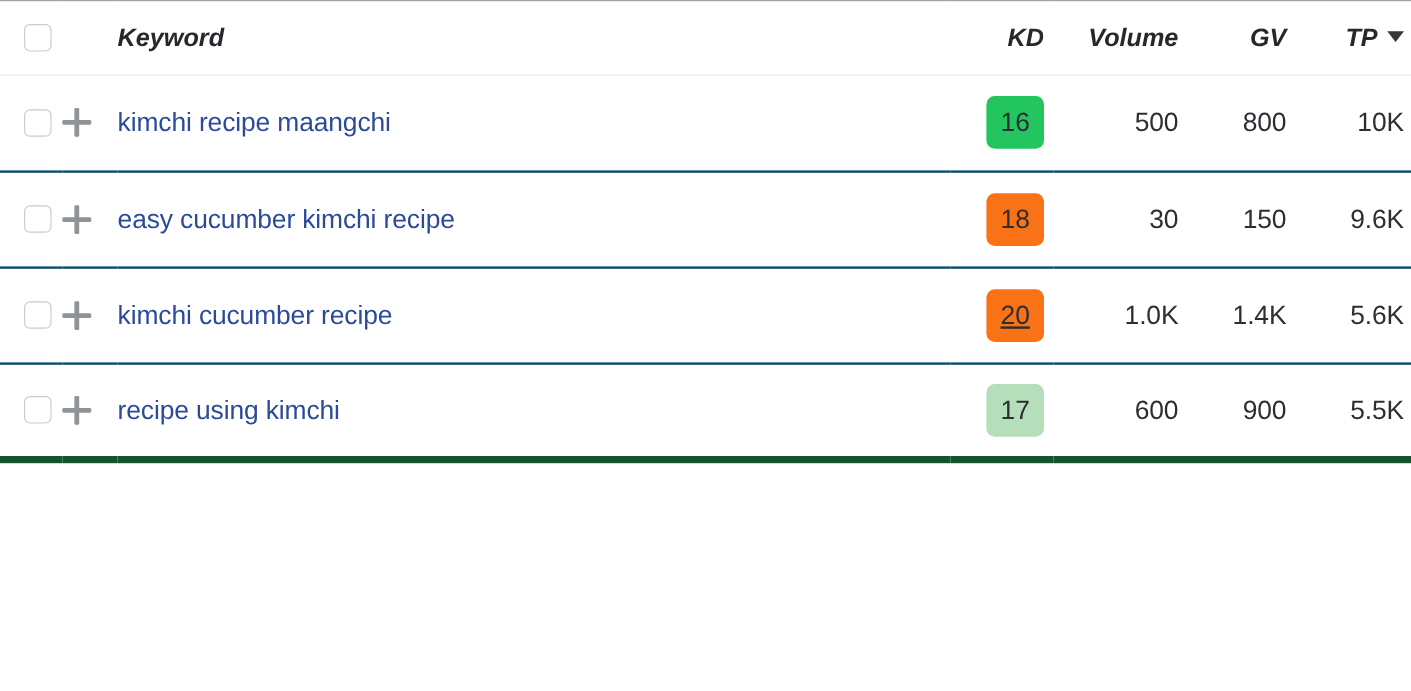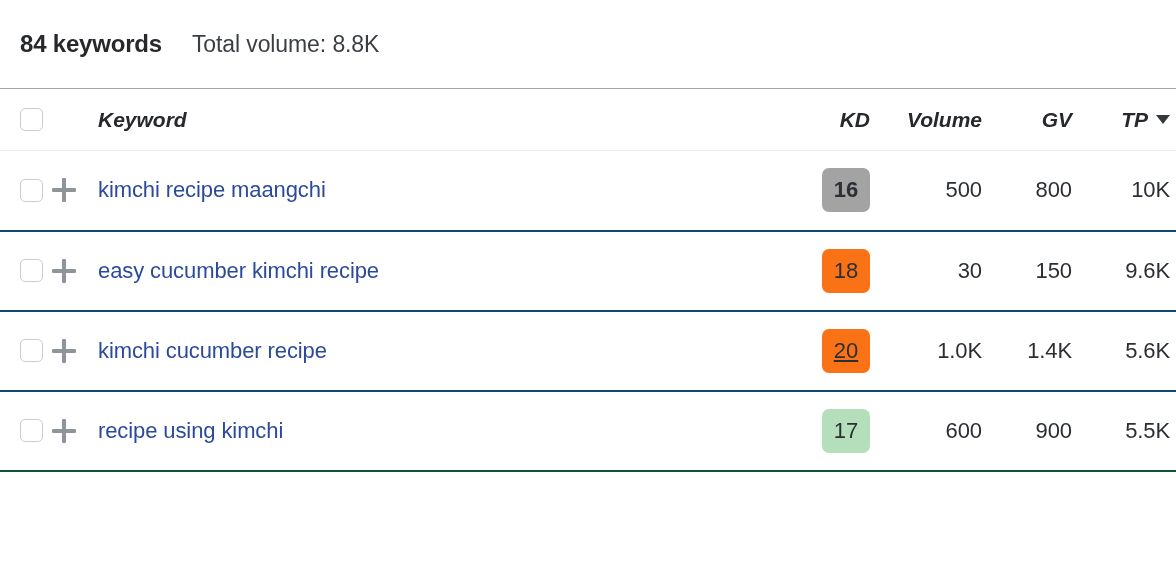--- a/index.html
+++ b/index.html
@@ -90,21 +90,21 @@
   }
 
   .data-row {
     height: 80px;
     border-bottom: 2px solid #0c4a6e;
   }
   .data-row td {
     padding: 0;
     vertical-align: middle;
   }
-  .data-row:last-child { border-bottom: 2px solid #14532d; }
+  .data-row:last-child { border-bottom: 6px solid #14532d; }
 
   .cell-check { padding-left: 20px !important; }
 
   
   .checkbox {
     width: 23px;
     height: 23px;
     border: 1.6px solid #c9ccd0;
     border-radius: 5px;
     background: #fff;
@@ -170,24 +170,20 @@
   }
   .num-tp {
     padding-right: 6px !important;
   }
 </style>
 </head>
 <body>
 
 <div class="page">
 
-  <div class="summary">
-    <span class="summary-count">84 keywords</span>
-    <span class="summary-volume">Total volume: 8.8K</span>
-  </div>
 
   <table class="table">
     <colgroup>
       <col class="col-check">
       <col class="col-plus">
       <col class="col-kw">
       <col class="col-kd">
       <col class="col-vol">
       <col class="col-gv">
       <col class="col-tp">
@@ -216,21 +212,21 @@
           <span class="checkbox"></span>
         </td>
         <td>
           <span class="plus-icon"></span>
         </td>
         <td>
           <a class="kw-link">kimchi recipe maangchi</a>
         </td>
         <td>
           <div class="kd-wrap">
-            <span class="kd-badge" style="background: #a3a3a3; font-weight: bold;">16</span>
+            <span class="kd-badge" style="background: #22c55e;">16</span>
           </div>
         </td>
         <td class="num">500</td>
         <td class="num">800</td>
         <td class="num num-tp">10K</td>
       </tr>
 
       <tr class="data-row">
         <td class="cell-check">
           <span class="checkbox"></span>

